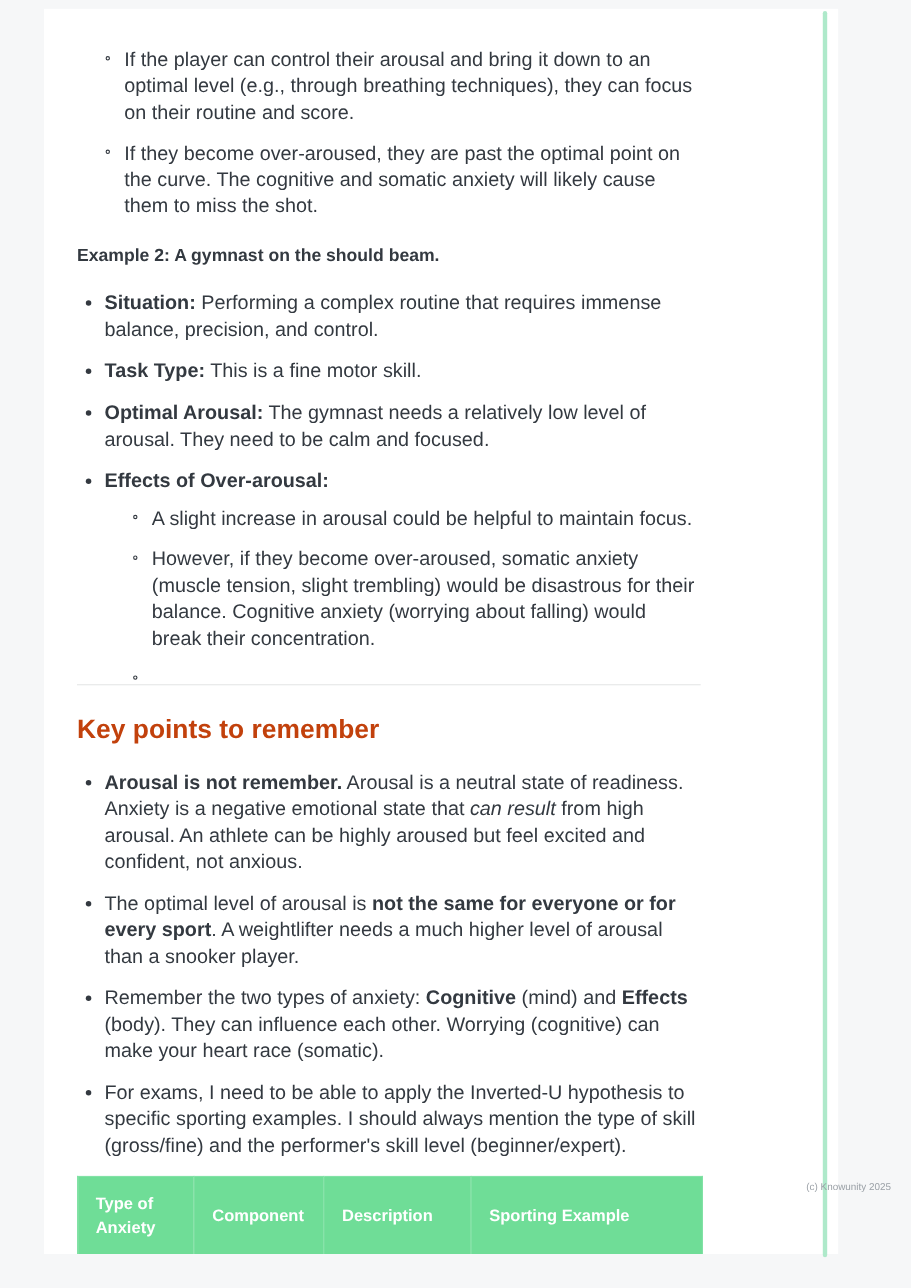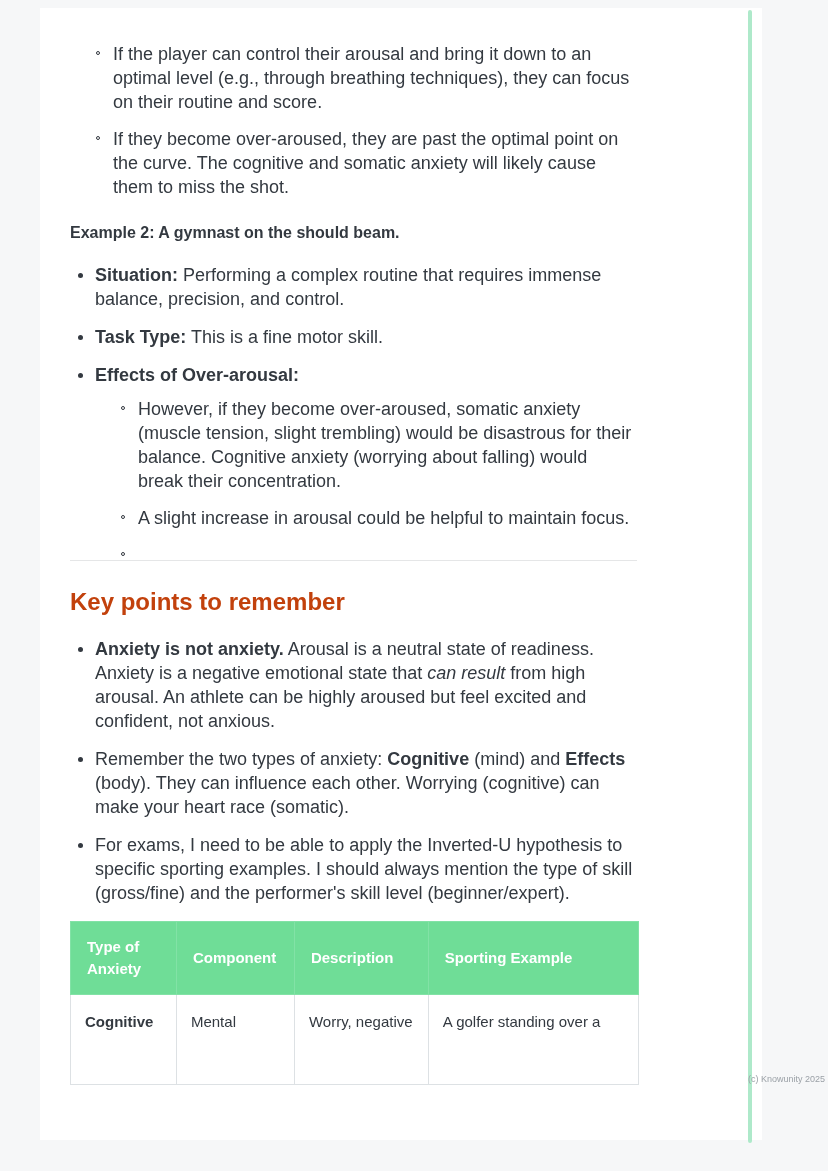--- a/index.html
+++ b/index.html
@@ -96,21 +96,21 @@
 
   .scroll-line {
     position: absolute;
     left: 748px; top: 10px;
     width: 4px; height: 1133px;
     background: #aee9ca;
     border-radius: 2px;
   }
   .watermark {
     position: absolute;
-    right: 3px; top: 1074px;
+    right: 18px; top: 1074px;
     font-size: 9px;
     color: #9ba1a7;
     white-space: nowrap;
   }
 </style>
 </head>
 <body>
 
 <div class="card">
   <div class="content">
@@ -129,43 +129,51 @@
     <div class="bullet">
       <span class="dot"></span>
       <span><span class="b">Situation:</span><span> Performing a complex routine that requires immense balance, precision, and control.</span></span>
     </div>
     <div class="bullet">
       <span class="dot"></span>
       <span><span class="b">Task Type:</span><span> This is a fine motor skill.</span></span>
     </div>
     <div class="bullet">
       <span class="dot"></span>
+      <span><span class="b">Optimal Arousal:</span><span> The gymnast needs a relatively low level of arousal. They need to be calm and focused.</span></span>
+    </div>
+    <div class="bullet">
+      <span class="dot"></span>
       <span class="b">Effects of Over-arousal:</span>
       <div class="sub-group">
+        <div class="bullet sub">
+          <span class="dot"></span>
+          <span>A slight increase in arousal could be helpful to maintain focus.</span>
+        </div>
         <div class="bullet sub">
           <span class="dot"></span>
           <span>However, if they become over-aroused, somatic anxiety (muscle tension, slight trembling) would be disastrous for their balance. Cognitive anxiety (worrying about falling) would break their concentration.</span>
         </div>
         <div class="bullet sub">
           <span class="dot"></span>
-          <span>A slight increase in arousal could be helpful to maintain focus.</span>
-        </div>
-        <div class="bullet sub">
-          <span class="dot"></span>
         </div>
       </div>
     </div>
 
     <hr class="divider">
 
     <h2 class="green-heading">Key points to remember</h2>
 
     <div class="bullet">
       <span class="dot"></span>
-      <span><span class="b">Anxiety is not anxiety.</span><span> Arousal is a neutral state of readiness. Anxiety is a negative emotional state that </span><span class="i">can result</span><span> from high arousal. An athlete can be highly aroused but feel excited and confident, not anxious.</span></span>
+      <span><span class="b">Arousal is not remember.</span><span> Arousal is a neutral state of readiness. Anxiety is a negative emotional state that </span><span class="i">can result</span><span> from high arousal. An athlete can be highly aroused but feel excited and confident, not anxious.</span></span>
+    </div>
+    <div class="bullet">
+      <span class="dot"></span>
+      <span><span>The optimal level of arousal is </span><span class="b">not the same for everyone or for every sport</span><span>. A weightlifter needs a much higher level of arousal than a snooker player.</span></span>
     </div>
     <div class="bullet">
       <span class="dot"></span>
       <span><span>Remember the two types of anxiety: </span><span class="b">Cognitive</span><span> (mind) and </span><span class="b">Effects</span><span> (body). They can influence each other. Worrying (cognitive) can make your heart race (somatic).</span></span>
     </div>
     <div class="bullet">
       <span class="dot"></span>
       <span>For exams, I need to be able to apply the Inverted-U hypothesis to specific sporting examples. I should always mention the type of skill (gross/fine) and the performer's skill level (beginner/expert).</span>
     </div>
 

